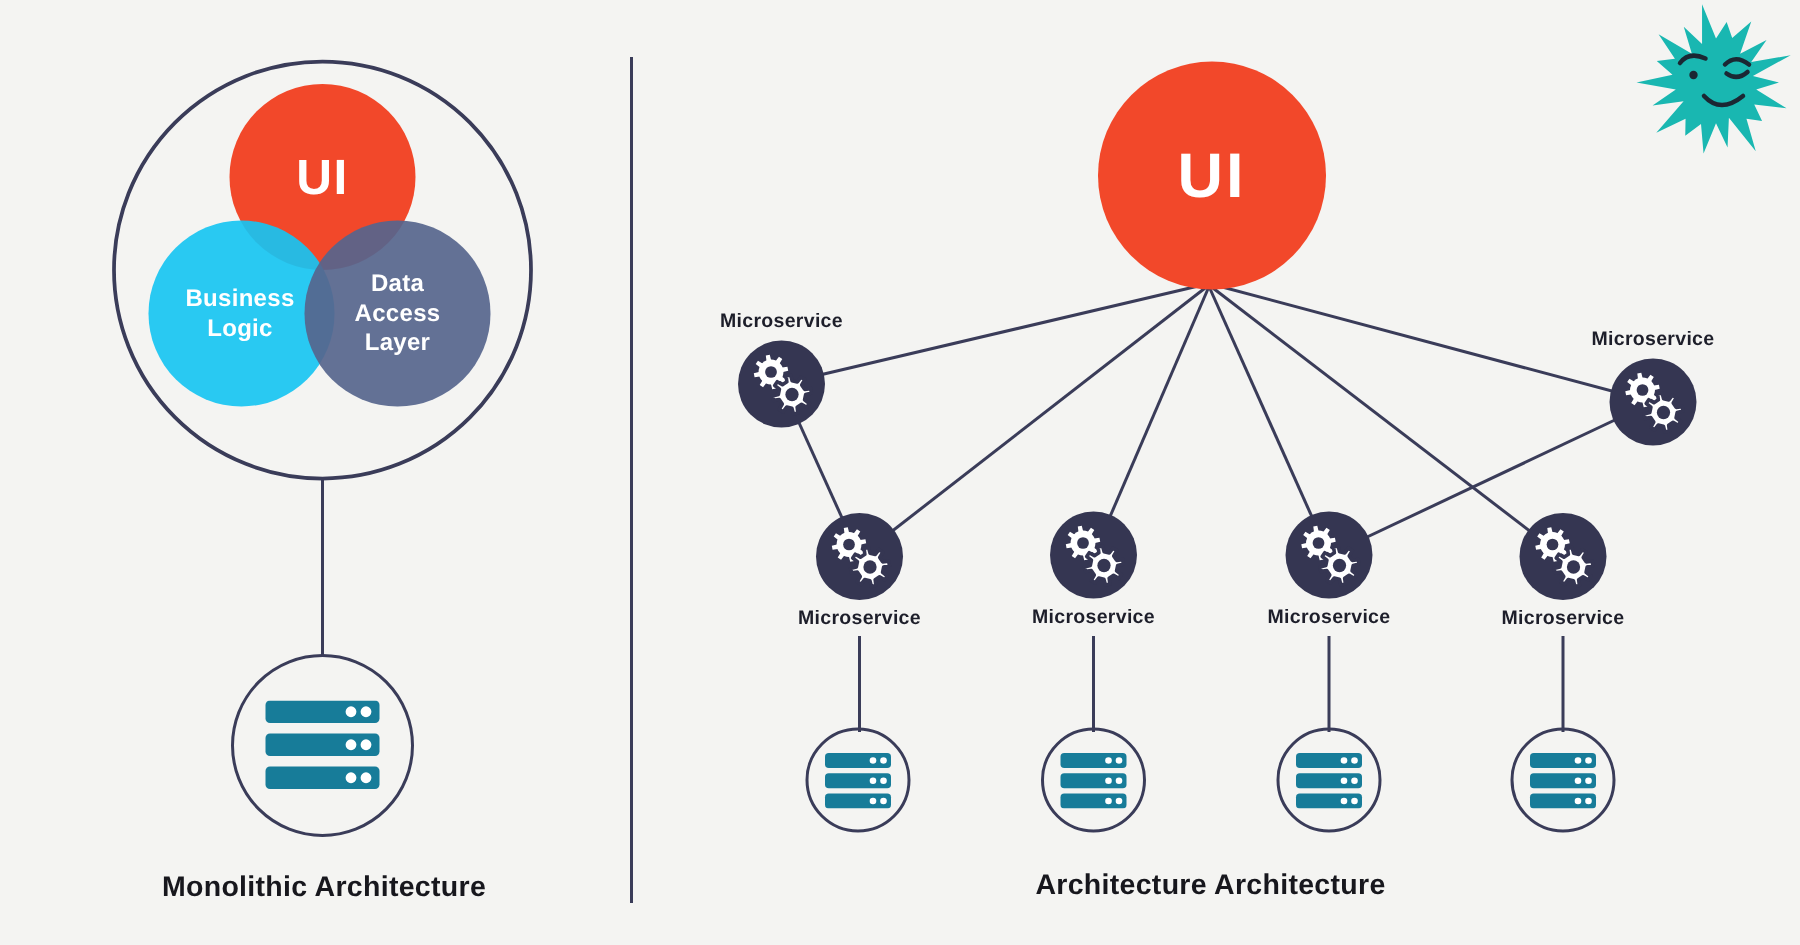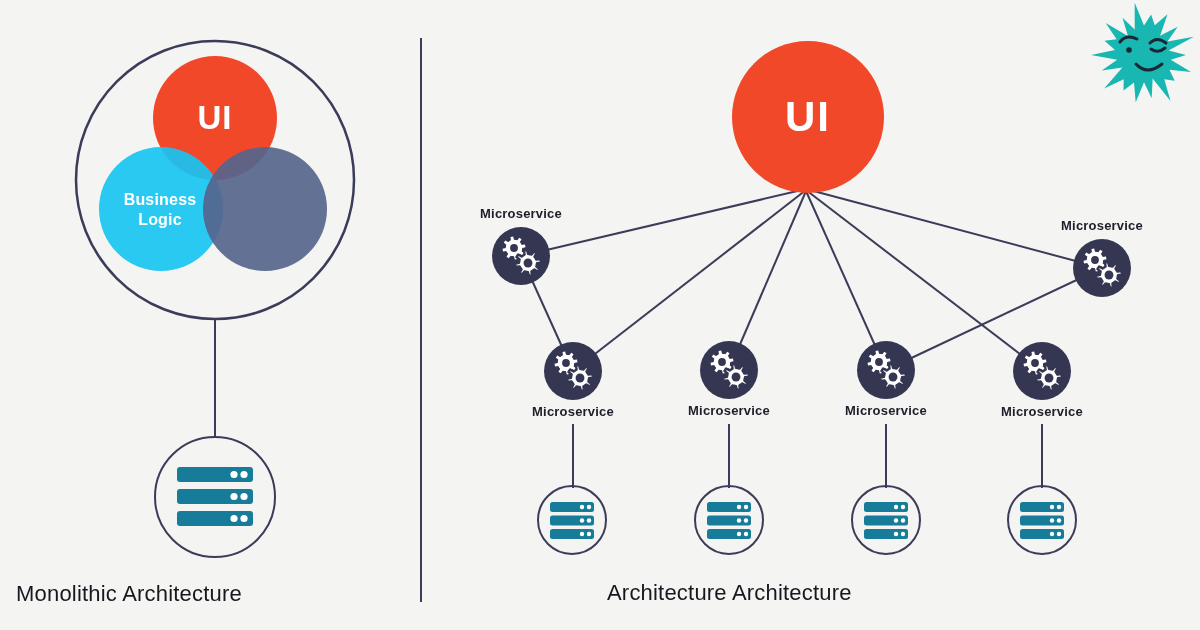--- a/index.html
+++ b/index.html
@@ -42,22 +42,22 @@
   .db{
     border:2px solid var(--line);border-radius:50%;z-index:3;
     display:flex;align-items:center;justify-content:center;background:transparent;
   }
   .ui-circle{
     background:var(--orange);border-radius:50%;color:#fff;z-index:3;
     display:flex;align-items:center;justify-content:center;
     font-weight:600;letter-spacing:2px;
   }
   .title{
-    font-size:22px;font-weight:400;color:var(--ink);
-    text-align:left;z-index:3;letter-spacing:.2px;
+    font-size:19px;font-weight:700;color:var(--ink);
+    text-align:center;z-index:3;letter-spacing:.2px;
   }
   .divider{width:2px;background:var(--line);z-index:2}
   .face path{fill:none;stroke:#1b2733;stroke-width:3;stroke-linecap:round}
   .face circle{fill:#1b2733}
 </style>
 </head>
 <body>
 
 <div class="canvas">
 
@@ -80,20 +80,21 @@
   <div class="abs divider" style="left:420px;top:38px;height:564px"></div>
 
   <svg class="abs venn-svg" style="left:60px;top:25px" width="312" height="312">
     <circle cx="155" cy="155" r="139" class="outline"></circle>
     <circle cx="155" cy="93" r="62" class="f-orange"></circle>
     <circle cx="101" cy="184" r="62" class="f-cyan"></circle>
     <circle cx="205" cy="184" r="62" class="f-slate"></circle>
   </svg>
   <div class="abs venn-label" style="left:175px;top:98px;width:80px;font-size:33px;letter-spacing:1px">UI</div>
   <div class="abs venn-label" style="left:120px;top:190px;width:80px;font-size:16px">Business Logic</div>
+  <div class="abs venn-label" style="left:230px;top:180px;width:70px;font-size:16px">Data Access Layer</div>
 
   <div class="abs db" style="left:154px;top:436px;width:118px;height:118px">
     <svg width="78" height="60" viewBox="0 0 78 60">
       <rect class="f-teal" x="1" y="0" width="76" height="15" rx="3"></rect>
       <rect class="f-teal" x="1" y="22" width="76" height="15" rx="3"></rect>
       <rect class="f-teal" x="1" y="44" width="76" height="15" rx="3"></rect>
       <circle class="f-white" cx="58" cy="7.5" r="3.6"></circle>
         <circle class="f-white" cx="68" cy="7.5" r="3.6"></circle>
       <circle class="f-white" cx="58" cy="29.5" r="3.6"></circle>
         <circle class="f-white" cx="68" cy="29.5" r="3.6"></circle>

